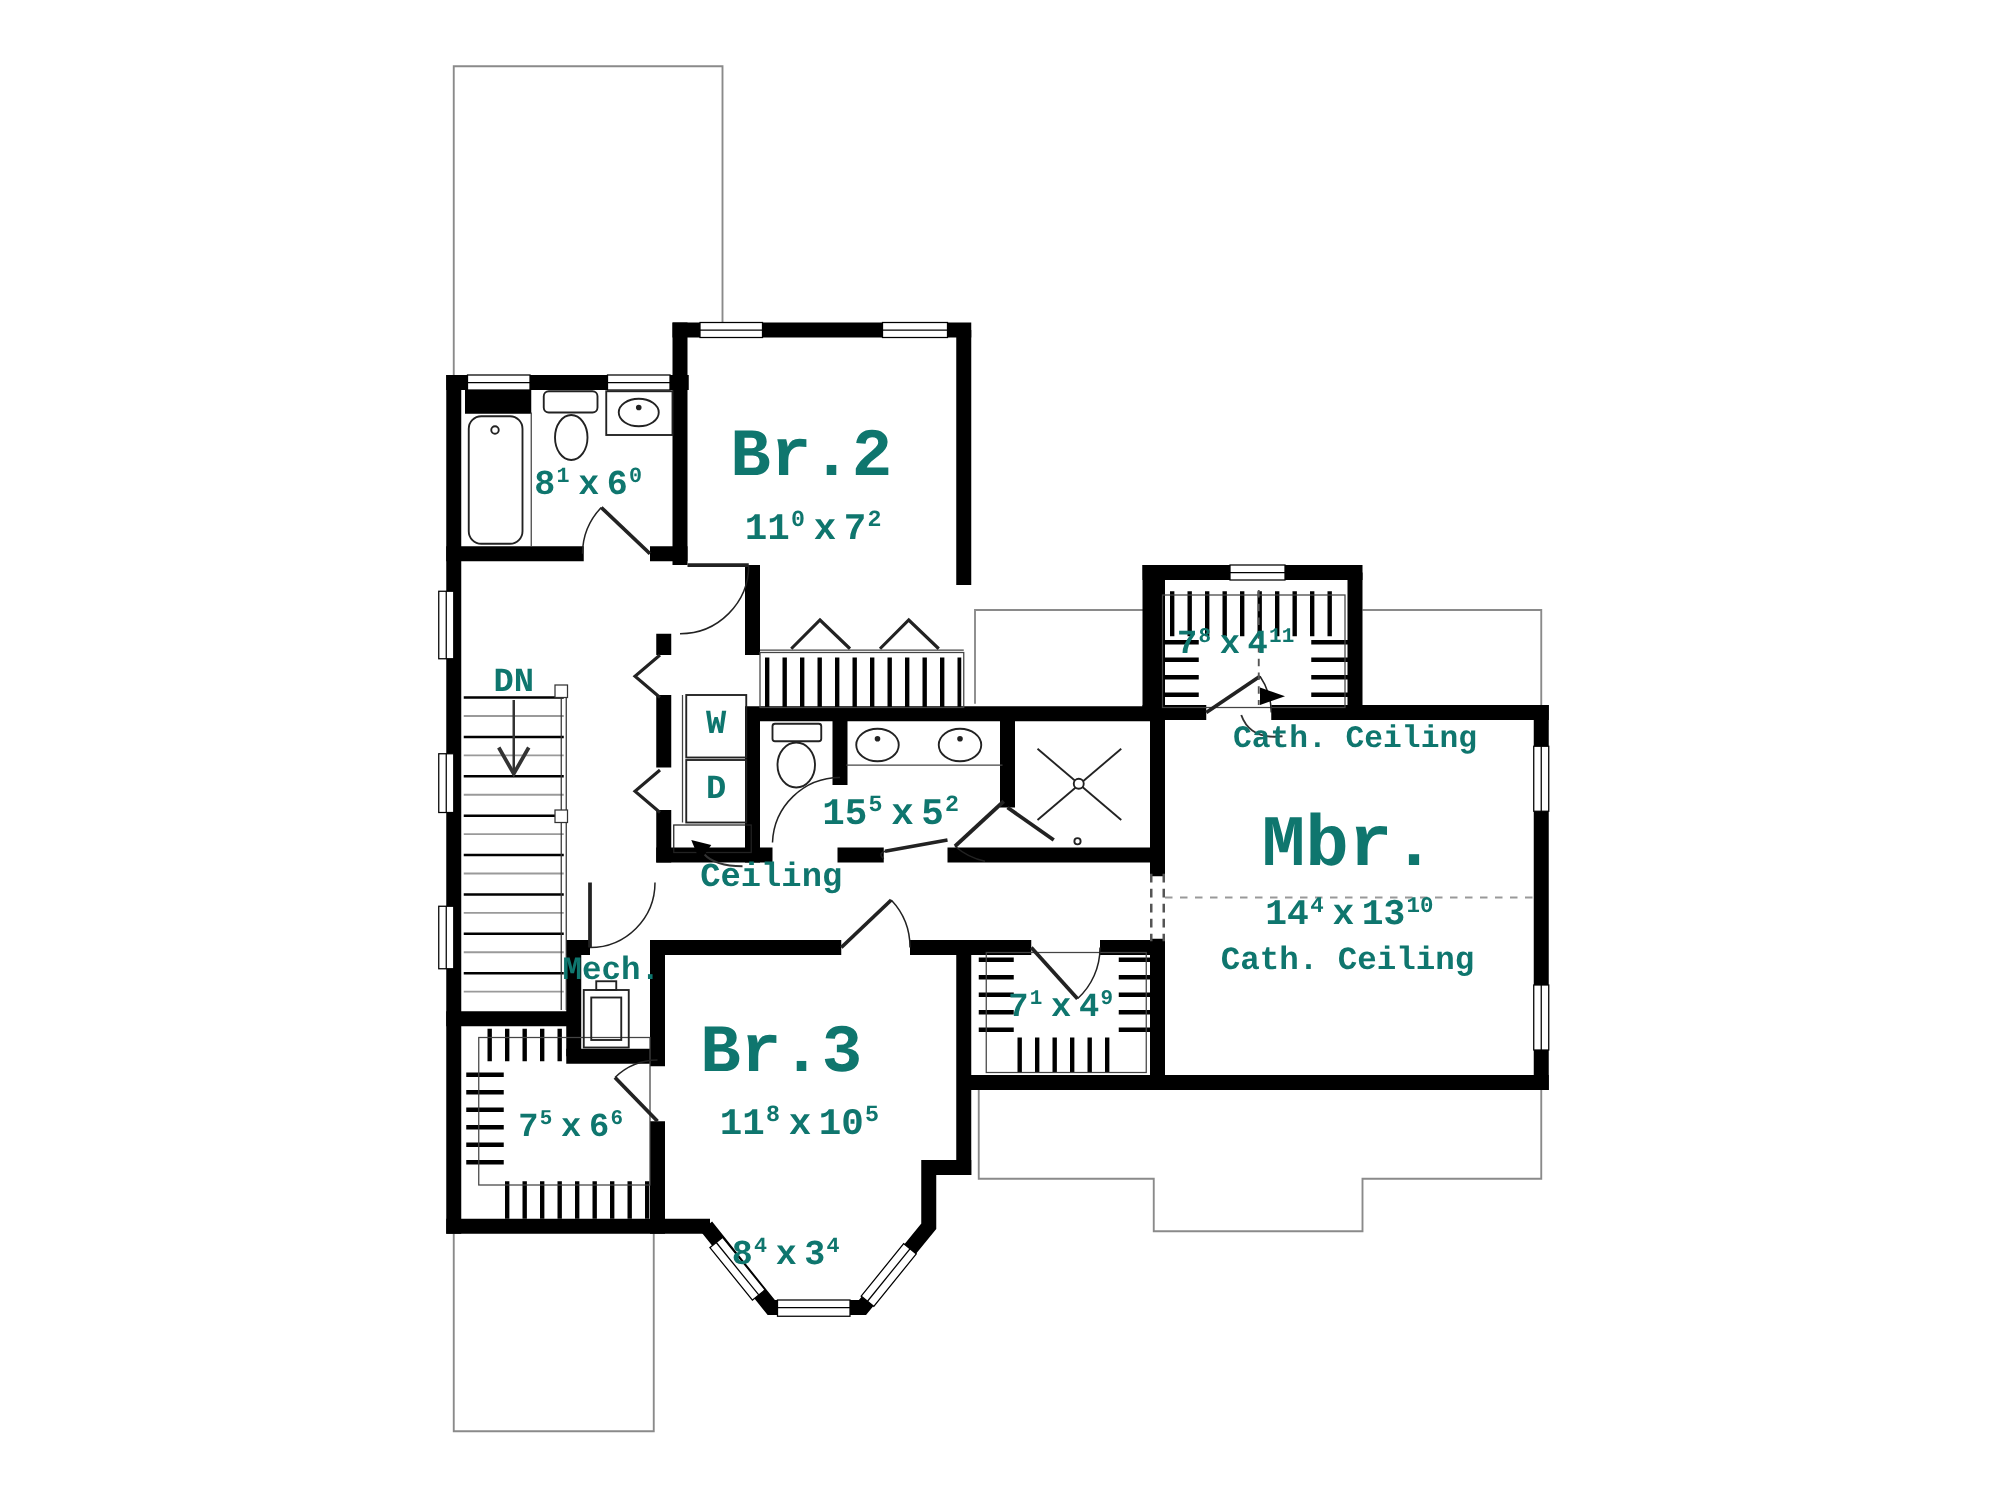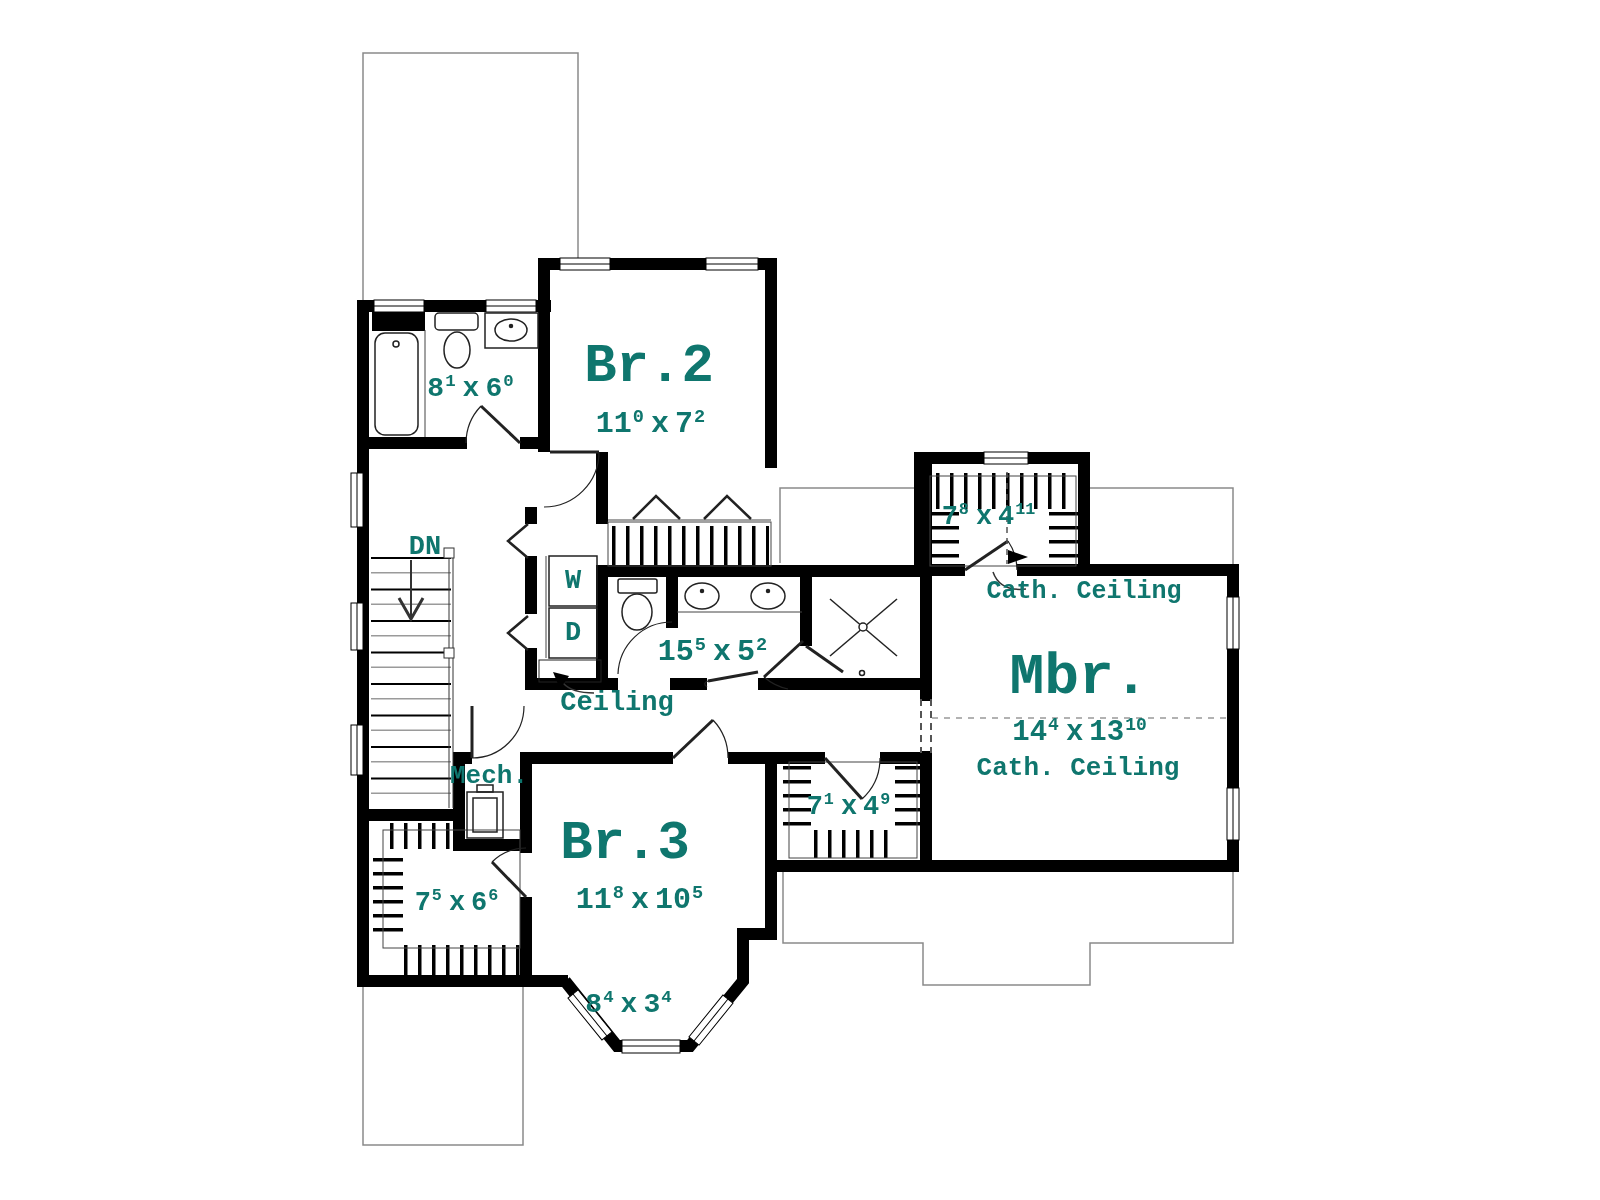--- a/index.html
+++ b/index.html
@@ -247,21 +247,21 @@
       <line x1="932" y1="718" x2="1227" y2="718" stroke="#999" stroke-width="1.5" stroke-dasharray="6 6"></line>
       <line x1="1007" y1="472" x2="1007" y2="564" stroke="#555" stroke-width="1.5" stroke-dasharray="6 5"></line>
       <line x1="921" y1="699" x2="921" y2="753" stroke="#555" stroke-width="2" stroke-dasharray="7 5"></line>
       <line x1="931" y1="699" x2="931" y2="753" stroke="#555" stroke-width="2" stroke-dasharray="7 5"></line>
       <path d="M594,693 Q572,693 563,683" stroke="#333" stroke-width="1.5"></path>
       <polygon points="553,672 569,676 560,689" fill="#000"></polygon>
       <path d="M1026,589 Q1000,592 993,572" stroke="#333" stroke-width="1.5"></path>
     </g>
   </svg>
 
-  <div class="lbl fs27" style="left:425px;top:547px">DN</div>
+  <div class="lbl fs27" style="left:411px;top:547px">DN</div>
 
   <div class="lbl fs28" style="left:471px;top:389px">
     <span>8</span><span class="sup">1</span><span class="xch">x</span><span>6</span><span class="sup">0</span>
   </div>
 
   <div class="lbl fs54" style="left:649px;top:367px">Br.2</div>
   <div class="lbl fs30" style="left:651px;top:424px">
     <span>11</span><span class="sup">0</span><span class="xch">x</span><span>7</span><span class="sup">2</span>
   </div>
 

